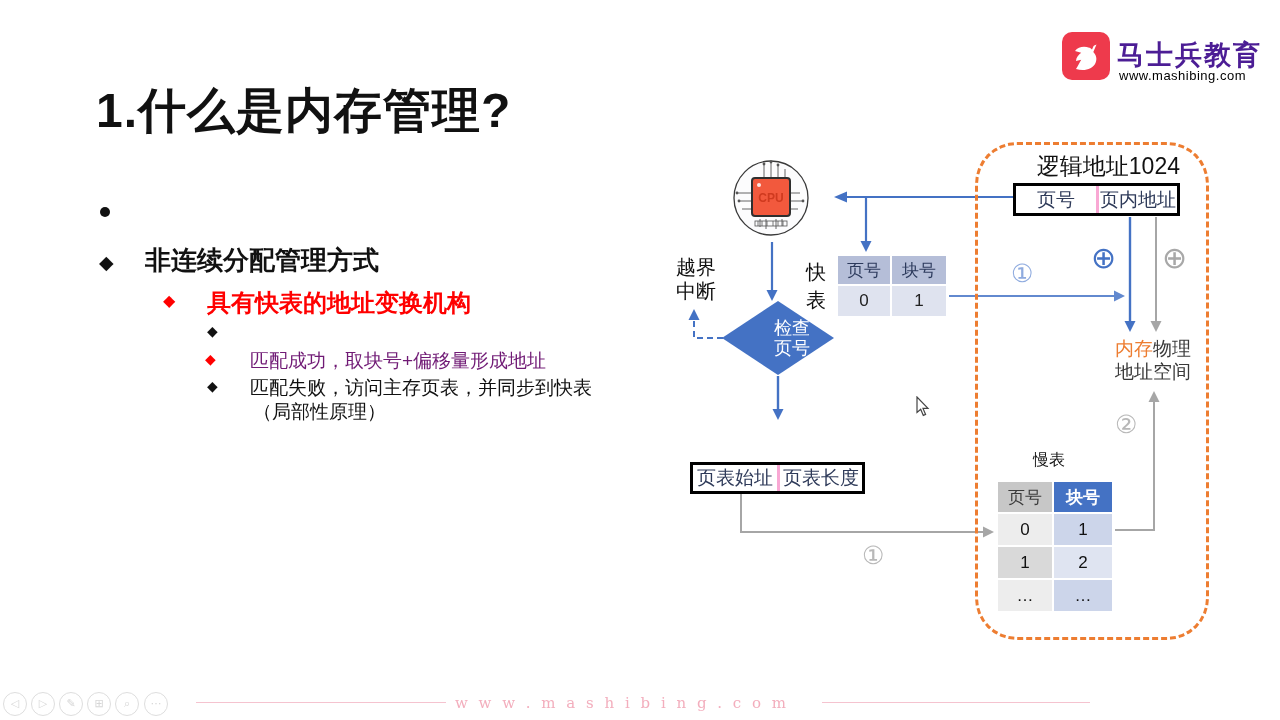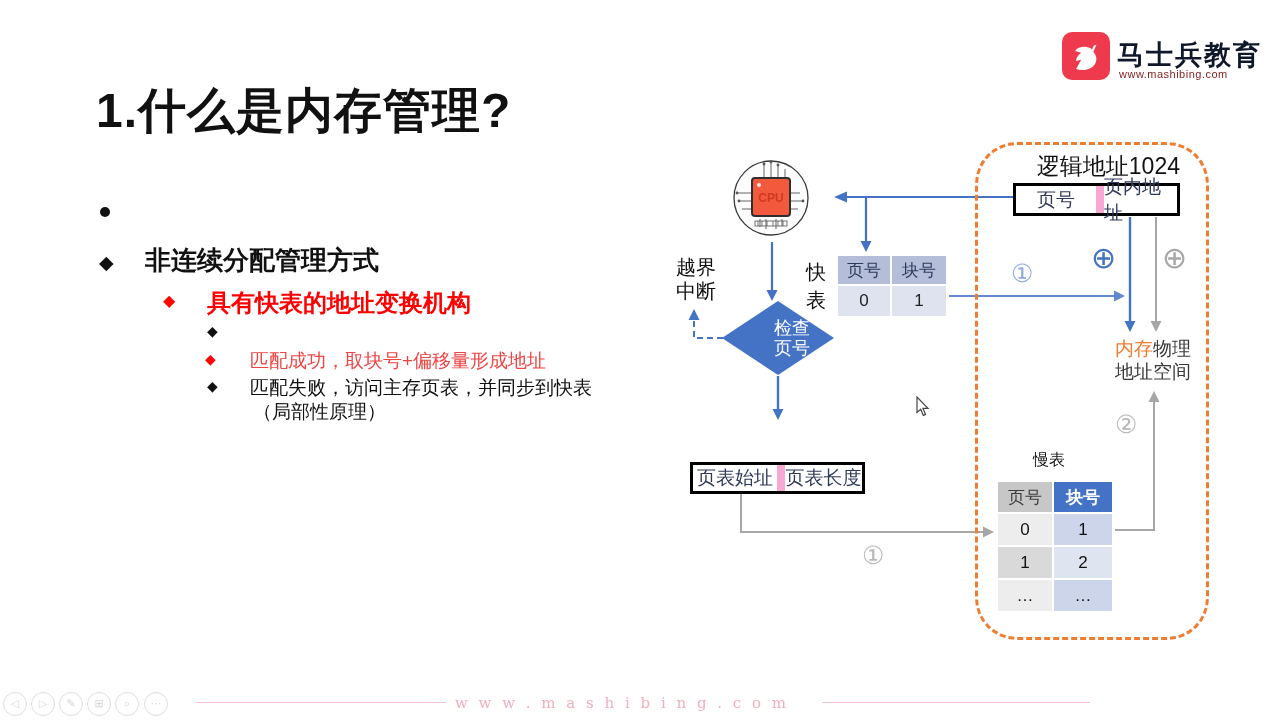--- a/index.html
+++ b/index.html
@@ -8,43 +8,43 @@
   .abs{position:absolute;}
   
   .title{left:96px;top:68px;font-size:48px;font-weight:600;letter-spacing:1px;margin-top:11px;}
   .b1{left:118px;top:197px;font-size:28px;font-weight:700;}
   .b1dot{left:100px;top:207px;width:10px;height:10px;background:#111;border-radius:50%;}
   .b2{left:145px;top:243px;font-size:26px;font-weight:700;}
   .dia{font-size:16px;color:#111;}
   .dia.red{color:#ff0000;}
   .b3{left:207px;top:287px;font-size:24px;font-weight:600;color:#ff0000;}
   .b4{font-size:19px;color:#111;}
-  .b4.red{color:#ef4444;}
+  .b4.red{color:#701a75;}
   
   .vtext{text-align:right;}
   .cellbox{display:flex;border:3px solid #000;box-sizing:border-box;background:#fff;}
   .cellbox .c{display:flex;align-items:center;justify-content:center;font-size:19px;color:#2e3a59;}
-  .cellbox .c+.c{border-left:8px solid #f9a8d4;}
+  .cellbox .c+.c{border-left:3px solid #f9a8d4;}
   
   .grid2{display:grid;gap:2px;}
   .gcell{display:flex;align-items:center;justify-content:center;font-size:17px;}
   .tlb-h{background:#b5bed8;color:#2c3a5c;height:28px;}
   .tlb-d{background:#dfe3ef;color:#222;height:30px;}
   .slow-h-gray{background:#c7c7c7;color:#3a3a3a;height:30px;}
   .slow-h-blue{background:#4472c4;color:#fff;font-weight:700;height:30px;}
   .r-light-g{background:#ededed;height:31px;}
   .r-dark-g{background:#d9d9d9;height:31px;}
   .r-light-b{background:#ccd5ea;height:31px;}
   .r-dark-b{background:#dfe4f1;height:31px;}
   .stepnum{font-size:25px;line-height:25px;}
   .xor{font-size:30px;line-height:30px;font-weight:400;}
   .dashedbox{border:3px dashed #ed7d31;border-radius:42px;}
   
-  .logoname{font-size:27px;font-weight:700;color:#0f172a;letter-spacing:2px;}
-  .logourl{font-size:11px;color:#7f1d1d;letter-spacing:0.5px;}
+  .logoname{font-size:27px;font-weight:700;color:#4c1d95;letter-spacing:2px;}
+  .logourl{font-size:13px;color:#000000;letter-spacing:0.5px;}
   
   .ficon{width:22px;height:22px;border:1px solid #dedede;border-radius:50%;color:#d6d6d6;
          font-size:11px;line-height:21px;text-align:center;}
   .pinkline{height:1px;background:#f5c3cf;}
   .watermark{font-family:"DejaVu Serif",serif;font-size:15px;color:#f3aebd;letter-spacing:3px;}
 </style>
 </head>
 <body>
 
 <div class="slide">

